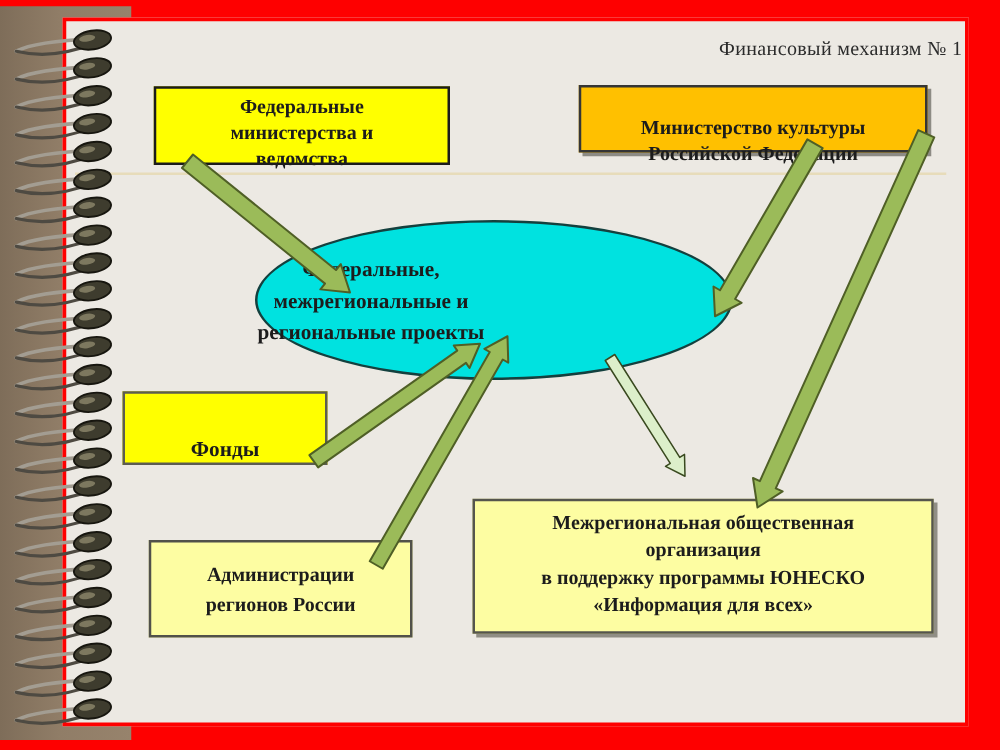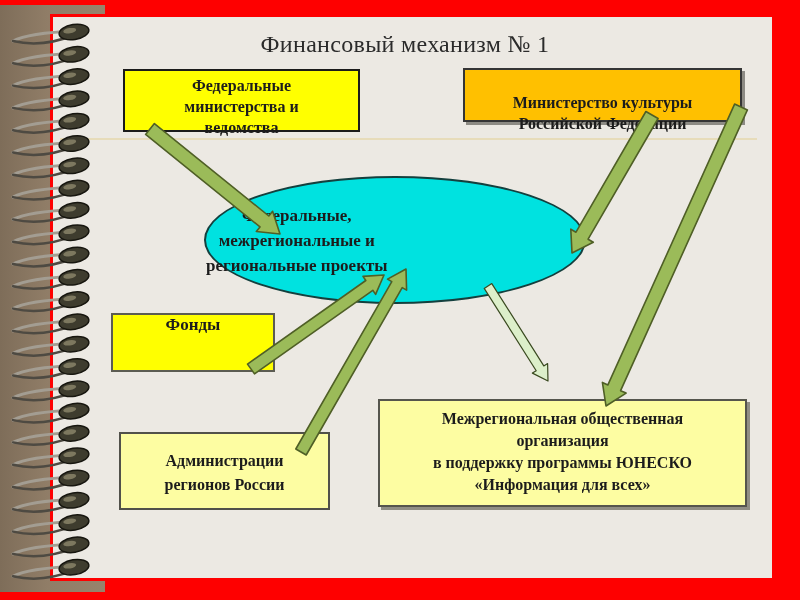--- a/index.html
+++ b/index.html
@@ -25,21 +25,21 @@
     z-index:2;
   }
   
   .ruleline{
     position:absolute;left:60px;top:138px;width:697px;height:2px;
     background:#e7dcba;z-index:3;
   }
 
   .title{
     position:absolute;left:40px;top:31px;width:730px;
-    text-align:center;font-size:24px;font-weight:normal;margin:0;
+    text-align:right;font-size:16px;font-weight:normal;margin:0;
     color:#2b2b2b;letter-spacing:.3px;z-index:4;
   }
 
   .node{
     position:absolute;z-index:4;text-align:center;
     color:#1c1c1c;white-space:pre-line;box-sizing:border-box;font-weight:bold;
   }
   .fed{
     left:123px;top:69px;width:237px;height:63px;
     background:#ffff00;border:2px solid #1b1b1b;
@@ -51,23 +51,23 @@
     box-shadow:3px 3px 0 rgba(125,122,115,.85);
     font-size:16px;line-height:21px;padding-top:22px;
   }
   .projects{
     left:204px;top:176px;width:382px;height:128px;
     background:#00e2e0;border:2px solid #14403e;border-radius:50%;
     font-size:17px;line-height:25px;
     display:flex;align-items:center;
   }
   .funds{
-    left:111px;top:313px;width:164px;height:59px;
+    left:98px;top:313px;width:164px;height:59px;
     background:#ffff00;border:2px solid #5c5c52;
-    font-size:17px;display:flex;align-items:flex-start;justify-content:center;
+    font-size:17px;display:flex;align-items:flex-end;justify-content:center;
   }
   .admin{
     left:119px;top:432px;width:211px;height:78px;
     background:#fdfda2;border:2px solid #51514a;
     font-size:16px;line-height:24px;padding-top:15px;
   }
   .unesco{
     left:378px;top:399px;width:369px;height:108px;
     background:#fdfda2;border:2px solid #55554d;
     box-shadow:3px 3px 0 #908e85;

